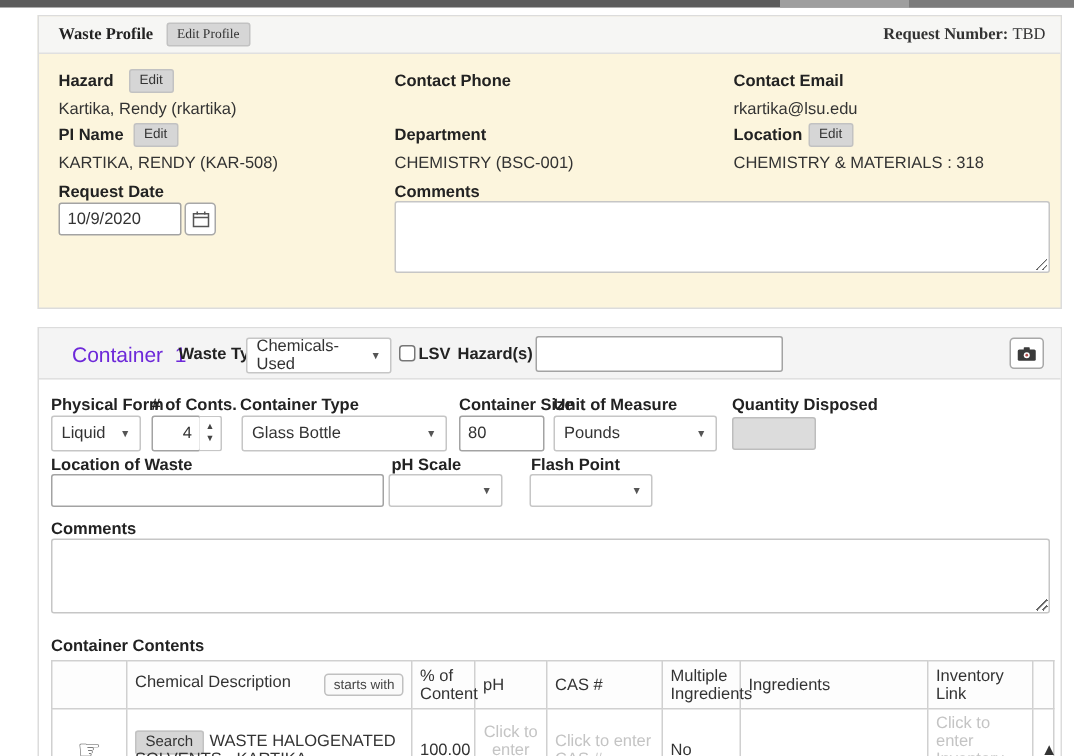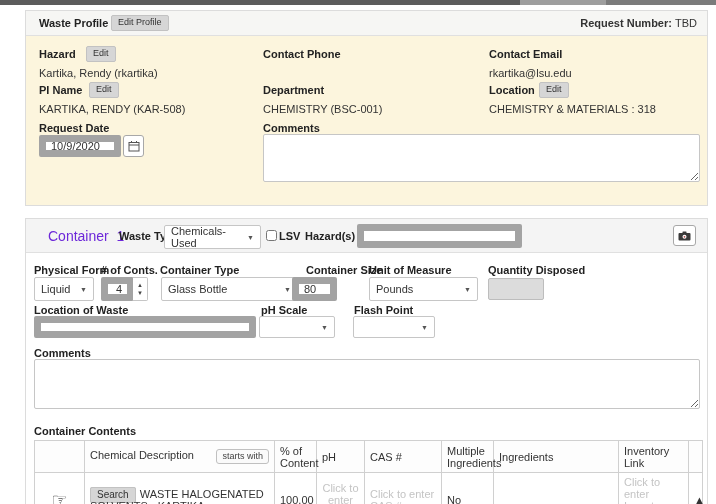--- a/index.html
+++ b/index.html
@@ -11,30 +11,30 @@
   #topbar { left:0; top:0; width:716px; height:5px; background:#5c5c5c; }
   #topbar .thumb { position:absolute; left:520px; top:0; width:86px; height:5px; background:#9e9e9e; }
   #topbar .endcap { position:absolute; left:606px; top:0; width:110px; height:5px; background:#7b7b7b; }
 
   
   .panel { position:absolute; left:25px; width:683px; border:1px solid #dcdcdc; background:#fff; }
   #profile-panel { top:10px; height:196px; background:#fcf5dd; }
   #container-panel { top:218px; height:300px; }
 
   .band { position:absolute; left:0; top:0; width:100%; background:#f6f6f4; border-bottom:1px solid #e0e0e0; }
-  #profile-band { height:25px; }
+  #profile-band { height:25px;font-family:Liberation Serif, serif; }
   #container-band { height:34px; background:#f4f4f4; }
 
   .lbl { font-weight:bold; color:#222; white-space:nowrap; }
   .val { color:#333; white-space:nowrap; }
 
   .gbtn { display:inline-block; background:#d6d6d6; color:#333; border:1px solid #c2c2c2;
     border-radius:2px; font-size:9px; padding:1px 6px 2px; line-height:11px; cursor:default; }
 
-  .tinput { border:7px solid #a3a3a3; border-radius:2px; background:#fff; height:24px;
+  .tinput { border:1px solid #a3a3a3; border-radius:2px; background:#fff; height:24px;
     font-family:"Liberation Sans", sans-serif; font-size:11px; color:#333; padding:0 5px; }
 
   .sel { border:1px solid #c6c6c6; border-radius:2px; background:#fff; height:24px;
     display:flex; align-items:center; justify-content:space-between; padding:0 6px; cursor:default; }
   .sel .arr { color:#555; font-size:7px; }
 
   textarea { border:1px solid #c6c6c6; border-radius:2px; background:#fff; resize:both;
     font-family:"Liberation Sans", sans-serif; font-size:11px; padding:3px 5px; }
 
   .iconbtn { border:1px solid #a8a8a8; border-radius:3px; background:#fff;
@@ -141,21 +141,21 @@
   </div>
   <input class="abs tinput" style="left: 75px; top: 58px; width: 33px; text-align: right;" value="4">
   <span class="abs spin" style="left:107px; top:58px;">
     <span>▲</span>
     <span>▼</span>
   </span>
   <div class="abs sel" style="left:135px; top:58px; width:137px;">
     <span>Glass Bottle</span>
       <span class="arr">▼</span>
   </div>
-  <input class="abs tinput" style="left: 266px; top: 58px; width: 45px;" value="80">
+  <input class="abs tinput" style="left: 280px; top: 58px; width: 57px;" value="80">
   <div class="abs sel" style="left:343px; top:58px; width:109px;">
     <span>Pounds</span>
       <span class="arr">▼</span>
   </div>
   <div class="abs disabled-box" style="left:462px; top:59px; width:56px; height:22px;"></div>
 
   <span class="abs lbl" style="left:8px; top:85px;">Location of Waste</span>
   <span class="abs lbl" style="left:235px; top:85px;">pH Scale</span>
   <span class="abs lbl" style="left:328px; top:85px;">Flash Point</span>
 

